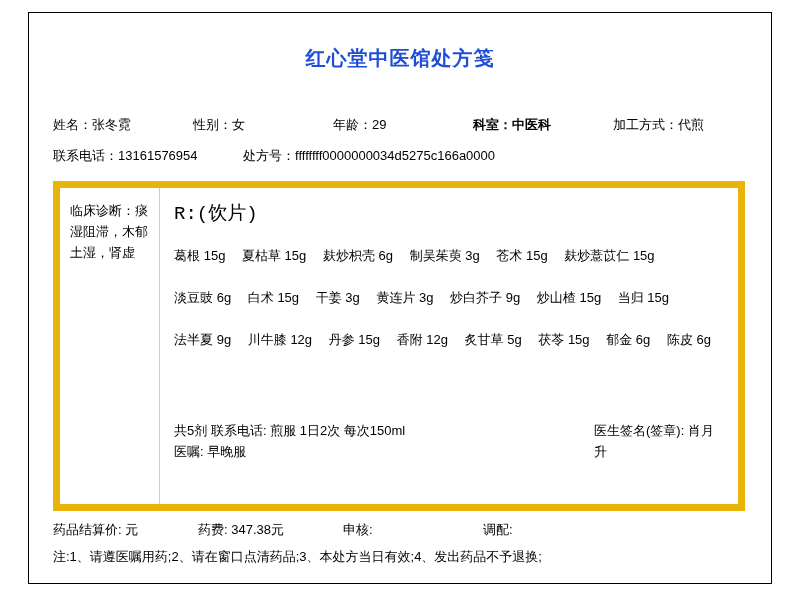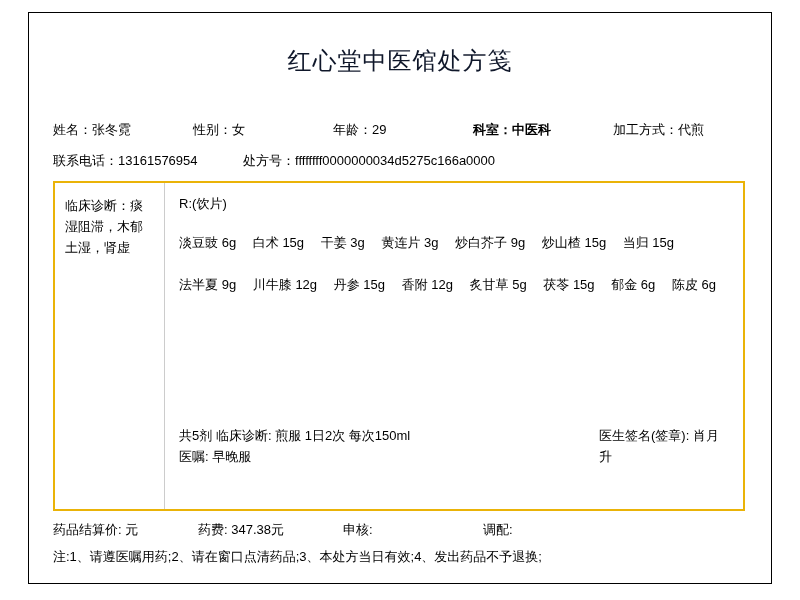--- a/index.html
+++ b/index.html
@@ -22,23 +22,23 @@
     left: 28px;
     top: 12px;
     width: 744px;
     height: 572px;
     border: 1px solid #000;
     box-sizing: border-box;
     background: #fff;
   }
   .title {
     text-align: center;
-    font-size: 24px;
-    font-weight: normal;
-    color: #0f172a;
+    font-size: 20px;
+    font-weight: bold;
+    color: #1d4ed8;
     margin-top: 32px;
     letter-spacing: 1px;
   }
   .meta {
     margin-top: 36px;
     padding: 0 24px;
     font-size: 13px;
     color: #000;
   }
   .meta-row {
@@ -59,21 +59,21 @@
   .row2 .d1 { width: 190px; }
   .row2 .d2 { width: 275px; }
   .row2 .d3 { width: auto; }
 
   .rx-box {
     position: absolute;
     left: 24px;
     top: 168px;
     width: 692px;
     height: 330px;
-    border: 2px solid #eab308;
+    border: 7px solid #eab308;
     box-sizing: border-box;
     display: flex;
   }
   .diag {
     width: 145px;
     box-sizing: border-box;
     border-right: 1px solid #cccccc;
     padding: 12px 10px 0 10px;
     font-size: 13px;
     line-height: 21px;
@@ -81,22 +81,23 @@
   }
   .rx-main {
     flex: 1;
     position: relative;
     padding: 12px 14px 0 14px;
     box-sizing: border-box;
     font-size: 13px;
     color: #000;
   }
   .rx-label {
-    font-size: 13px;
+    font-size: 19px;
     margin-bottom: 20px;
+    font-family: Liberation Mono, monospace;
   }
   .herb-line {
     font-size: 13px;
     line-height: 20px;
     margin-bottom: 22px;
     white-space: nowrap;
   }
   .herb-line span { margin-right: 13px; }
   .rx-footer {
     position: absolute;
@@ -159,20 +160,28 @@
         <span class="cell d1">联系电话：13161576954</span>
         <span class="cell d2">处方号：ffffffff0000000034d5275c166a0000</span>
       </div>
     </div>
 
     <div class="rx-box">
       <div class="diag">临床诊断：痰湿阻滞，木郁土湿，肾虚</div>
       <div class="rx-main">
         <div class="rx-label">R:(饮片)</div>
 
+        <div class="herb-line">
+          <span>葛根 15g</span>
+          <span>夏枯草 15g</span>
+          <span>麸炒枳壳 6g</span>
+          <span>制吴茱萸 3g</span>
+          <span>苍术 15g</span>
+          <span>麸炒薏苡仁 15g</span>
+        </div>
 
         <div class="herb-line">
           <span>淡豆豉 6g</span>
           <span>白术 15g</span>
           <span>干姜 3g</span>
           <span>黄连片 3g</span>
           <span>炒白芥子 9g</span>
           <span>炒山楂 15g</span>
           <span>当归 15g</span>
         </div>
@@ -184,21 +193,21 @@
           <span>香附 12g</span>
           <span>炙甘草 5g</span>
           <span>茯苓 15g</span>
           <span>郁金 6g</span>
           <span>陈皮 6g</span>
         </div>
 
         <div class="rx-footer">
           <div class="fline">
             <div class="left-col">
-              <div>共5剂 临床诊断: 煎服 1日2次 每次150ml</div>
+              <div>共5剂 联系电话: 煎服 1日2次 每次150ml</div>
               <div>医嘱: 早晚服</div>
             </div>
             <div class="sign">医生签名(签章): 肖月升</div>
           </div>
         </div>
       </div>
     </div>
 
     <div class="bottom">
       <div class="bottom-row">

